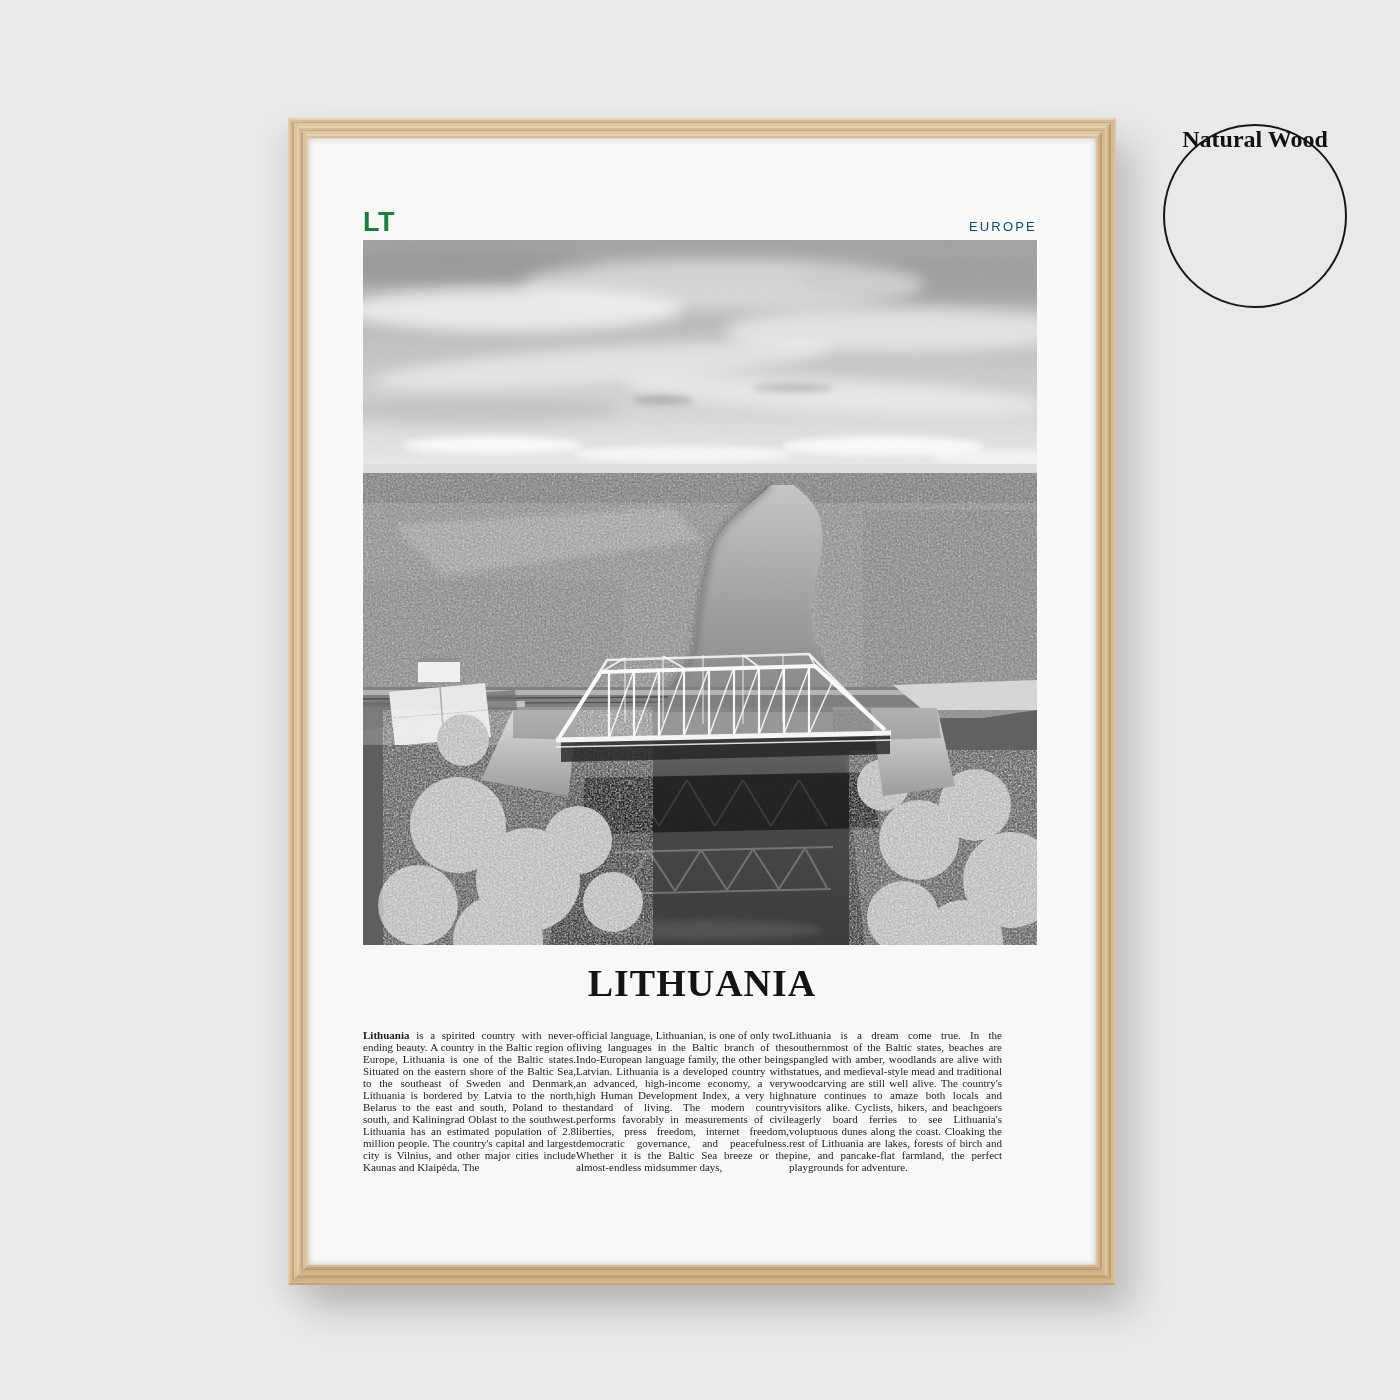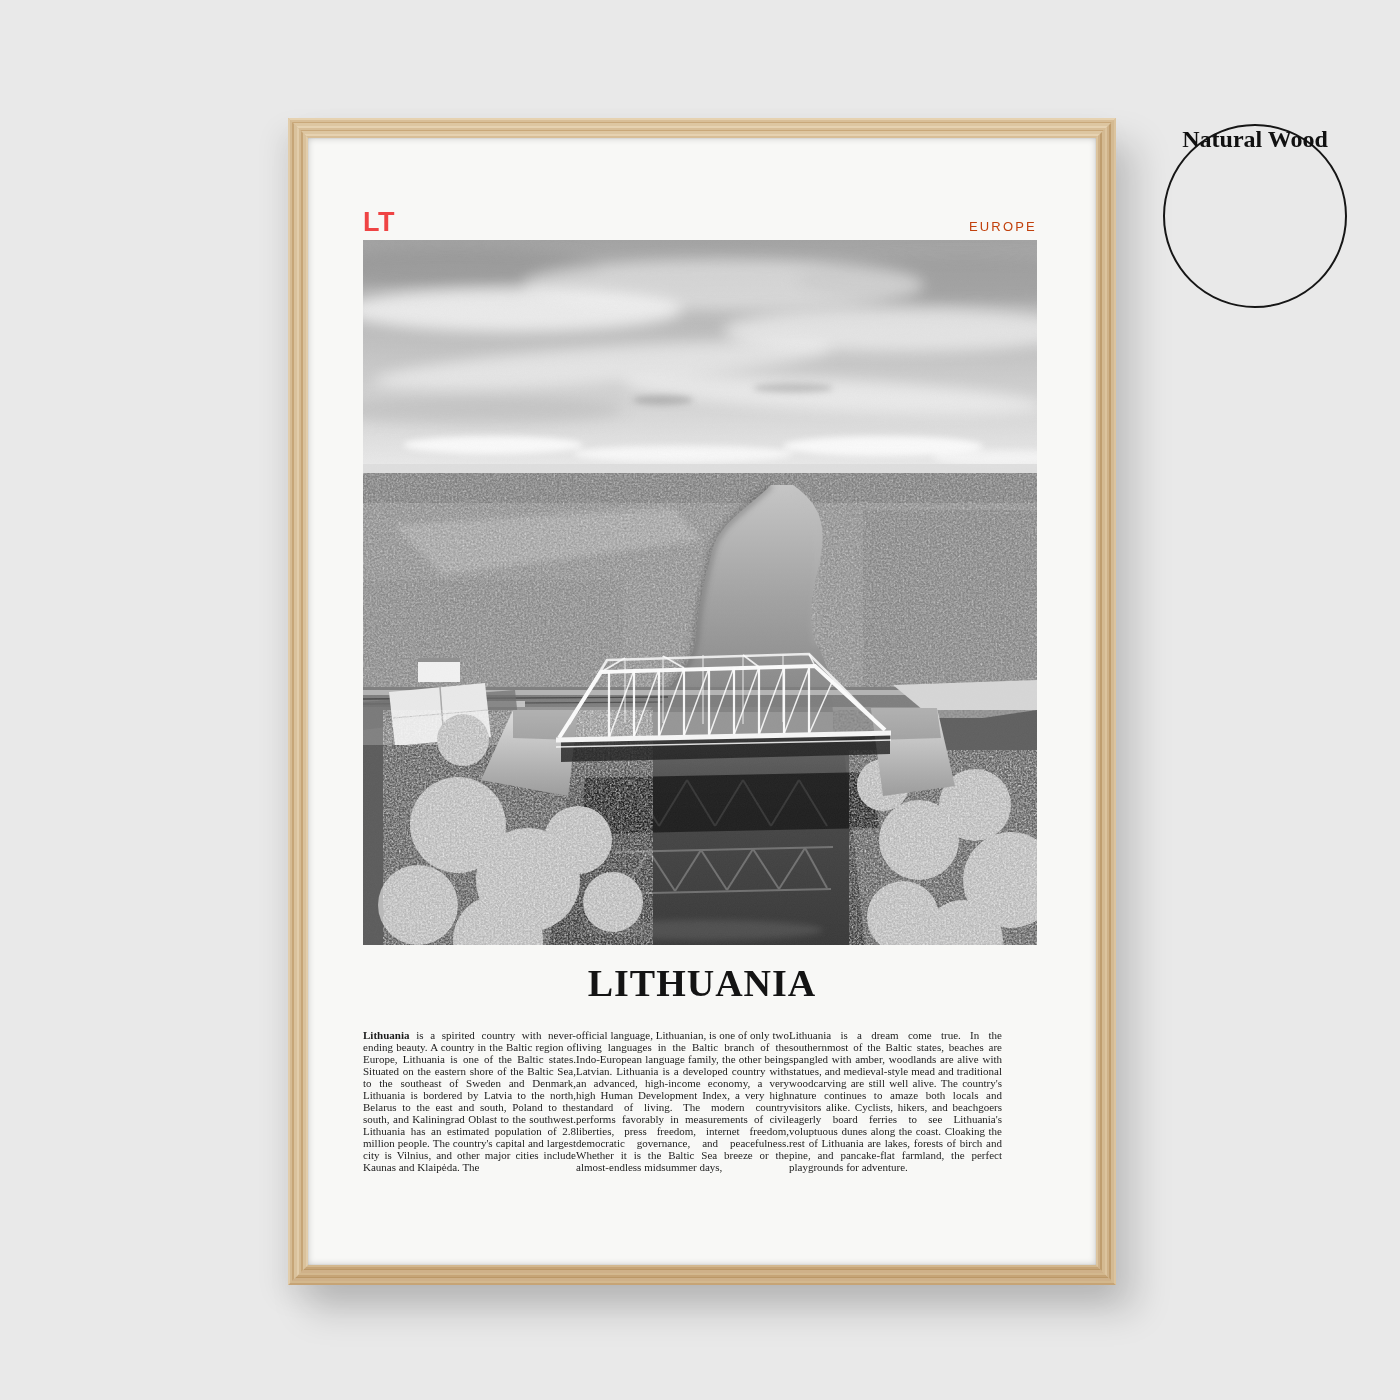--- a/index.html
+++ b/index.html
@@ -29,25 +29,25 @@
   .fs.right{top:0;bottom:0;right:0;width:20px;
     background:repeating-linear-gradient(to right,#dcc49e 0 2px,#cfb289 2px 4px,#bf9d6e 4px 6px,#d4ba92 6px 9px);
     clip-path:polygon(0 20px,100% 0,100% 100%,0 calc(100% - 20px));}
   
   .poster{
     position:absolute;inset:20px;background:#f8f8f6;color:#161616;
     box-shadow:inset 0 0 7px rgba(0,0,0,.20), inset 0 0 1px rgba(0,0,0,.35);
   }
   .hdr-left{
     position:absolute;left:55px;top:72px;
-    font-weight:bold;font-size:27px;letter-spacing:.5px;line-height:24px;color:#ef4444;
+    font-weight:bold;font-size:27px;letter-spacing:.5px;line-height:24px;color:#15803d;
   }
   .hdr-right{
     position:absolute;right:59px;top:82px;
-    font-size:13px;letter-spacing:2.2px;color:#c2410c;line-height:13px;
+    font-size:13px;letter-spacing:2.2px;color:#0c4a6e;line-height:13px;
   }
   .photo{
     position:absolute;left:55px;top:102px;width:674px;height:705px;background:#bdbdbd;overflow:hidden;
   }
   .photo svg{display:block;}
   .title{
     position:absolute;left:0;right:0;top:822px;margin:0;
     text-align:center;
     font-family:"Liberation Serif", serif;
     font-weight:bold;font-size:38px;letter-spacing:1px;line-height:46px;color:#141414;

